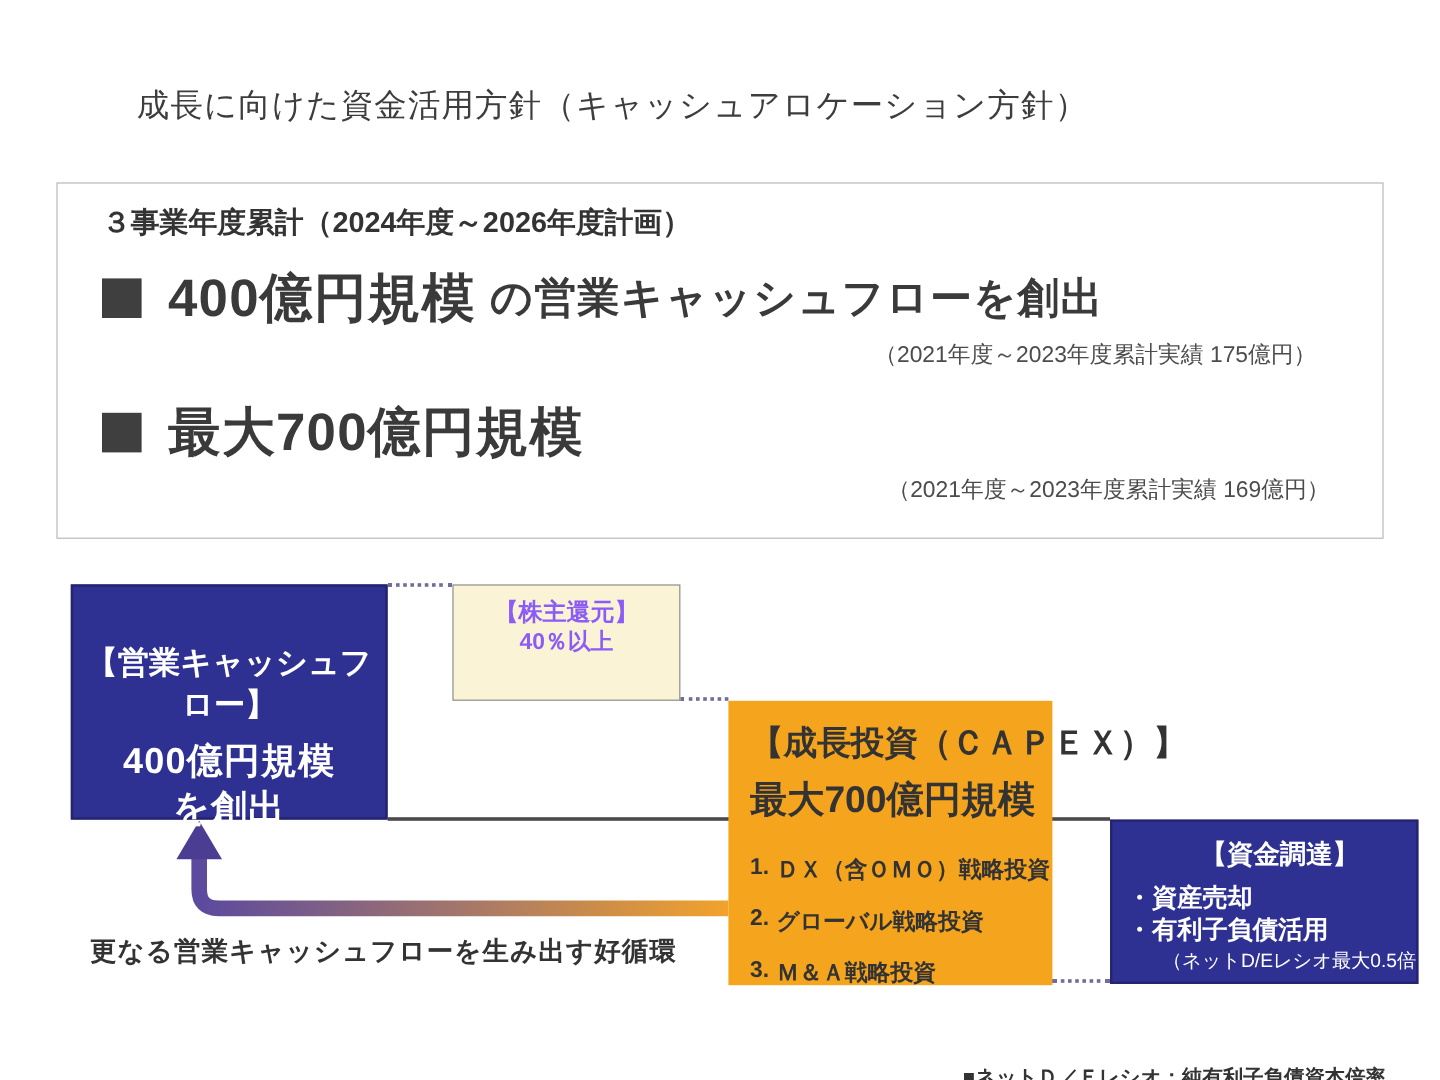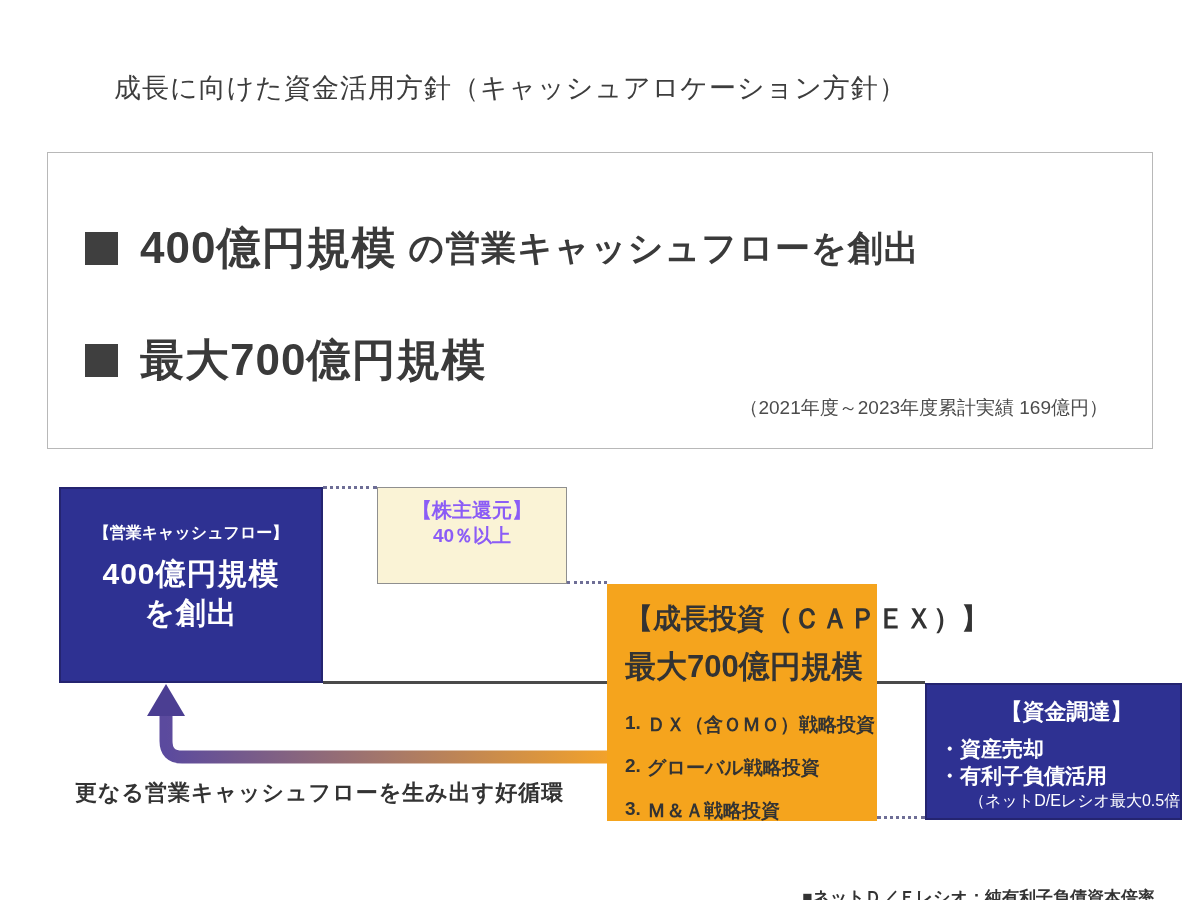--- a/index.html
+++ b/index.html
@@ -22,21 +22,21 @@
   .rest { font-size:35px; font-weight:700; margin-left:12px; letter-spacing:1px;text-align:right; }
   .note { position:absolute; font-size:19px; color:#4c4c4c; font-weight:500; white-space:nowrap; }
   .note1 { top:130px; right:55px; }
   .note2 { top:242px; right:44px; }
 
   .diagram { left:0; top:0; width:1200px; height:900px; pointer-events:none; }
   .box { position:absolute; box-sizing:border-box; z-index:2; }
   .navy { background:#2E3192; border:2px solid #242470; color:#ffffff; }
 
   .ocf-box { left:59px; top:487px; width:264px; height:196px; text-align:center; }
-  .ocf-box .box-label { margin-top:34px; font-size:16px; font-weight:700; }
+  .ocf-box .box-label { margin-top:46px; font-size:26px; font-weight:700; }
   .ocf-box .box-big { margin-top:10px; font-size:30px; font-weight:800; line-height:1.3; letter-spacing:1px; }
 
   .sh-box { left:377px; top:487px; width:190px; height:97px; background:#FAF3D6; border:1px solid #8f8f8f; color:#8b5cf6; text-align:center; }
   .sh-box .box-label { margin-top:9px; font-size:20px; font-weight:700; }
   .sh-box .sh-line { font-size:19px; font-weight:600; line-height:1.3; }
   .sh-box .sh-line:first-of-type { margin-top:7px; }
 
   .capex-box { left:607px; top:584px; width:270px; height:237px; background:#F5A41D; color:#333; }
   .capex-label { margin:16px 0 0 18px; font-size:28px; font-weight:700; white-space:nowrap; }
   .capex-headline { margin:8px 0 0 18px; font-size:31px; font-weight:800; white-space:nowrap; }
@@ -62,26 +62,28 @@
   .footnote { right:45px; top:848px; font-size:17px; font-weight:700; color:#333;margin-top:38px; }
 </style>
 </head>
 <body>
 
 <div class="page">
 
   <div class="abs title">成長に向けた資金活用方針（キャッシュアロケーション方針）</div>
 
   <div class="abs summary-box">
+    <div class="period">３事業年度累計（2024年度～2026年度計画）</div>
 
     <div class="bullet-row row1">
       <span class="sq"></span>
       <span class="hl">400億円規模</span>
       <span class="rest">の営業キャッシュフローを創出</span>
     </div>
+    <div class="note note1">（2021年度～2023年度累計実績 175億円）</div>
 
     <div class="bullet-row row2">
       <span class="sq"></span>
       <span class="hl">最大700億円規模</span>
     </div>
     <div class="note note2">（2021年度～2023年度累計実績 169億円）</div>
   </div>
 
   <div class="abs diagram">
 

